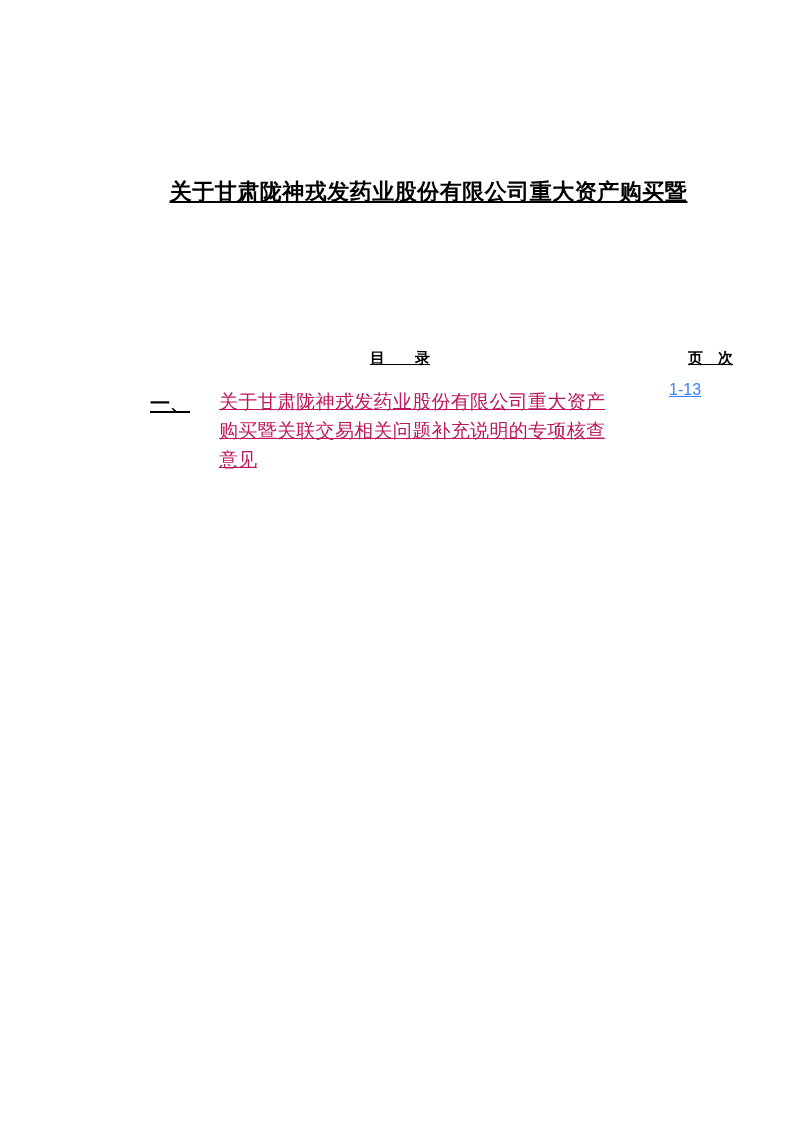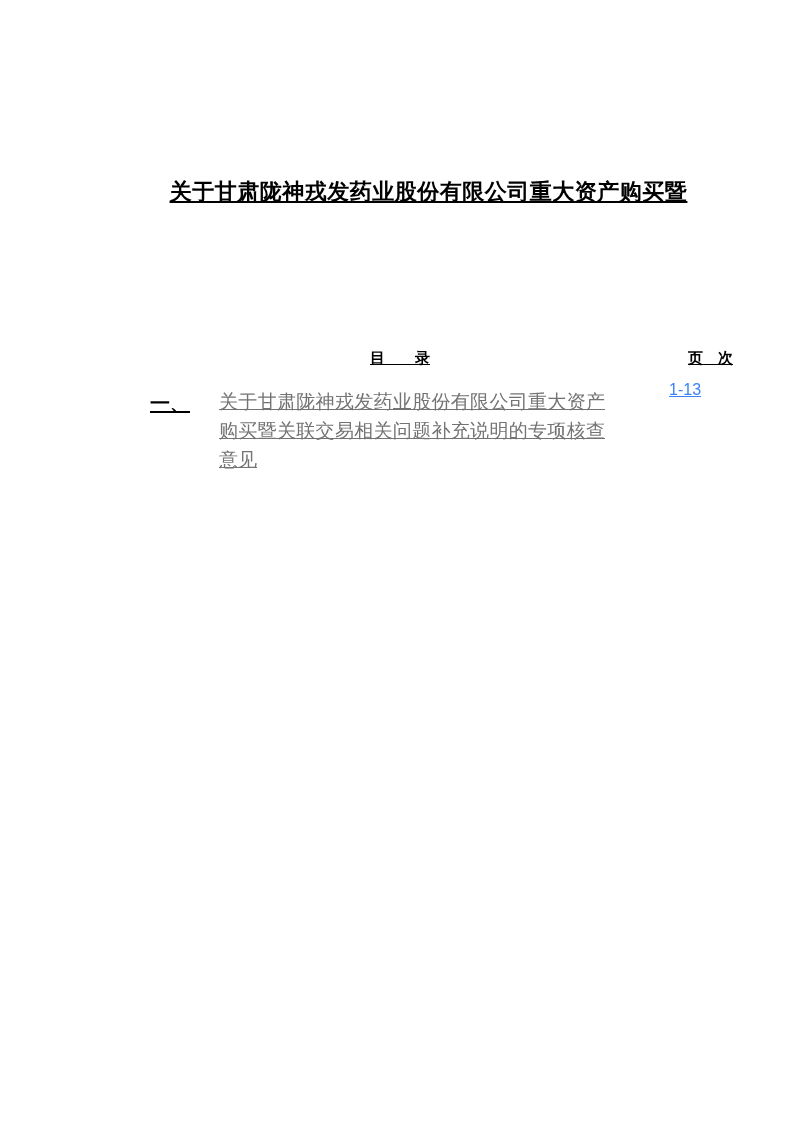--- a/index.html
+++ b/index.html
@@ -67,21 +67,21 @@
   }
   .toc-entry-text {
     position: absolute;
     left: 187px;
     top: 355px;
     width: 386px;
     font-family: "Liberation Serif", "DejaVu Serif", serif;
     font-size: 19px;
     line-height: 29px;
     text-align: justify;
-    color: #737373;
+    color: #be185d;
   }
   .toc-entry-pages {
     position: absolute;
     left: 637px;
     top: 348px;
     font-family: "Liberation Sans", "DejaVu Sans", sans-serif;
     font-size: 16px;
     line-height: 19px;
     color: #3b82f6;
   }

